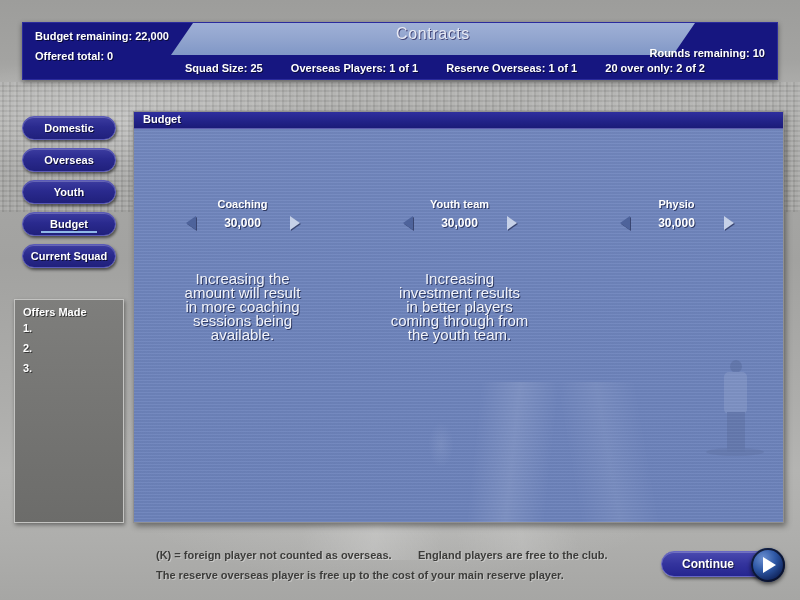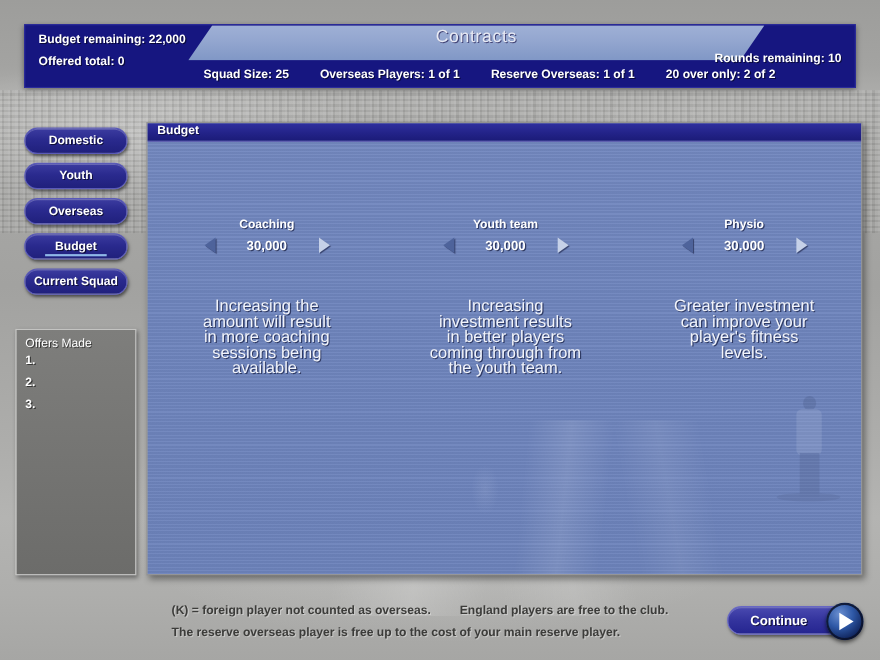--- a/index.html
+++ b/index.html
@@ -138,21 +138,21 @@
   #offers {
     position: absolute;
     left: 14px; top: 299px;
     width: 110px; height: 224px;
     background: linear-gradient(180deg, #7e7e7c 0%, #757573 50%, #6c6c6a 100%);
     border: 1px solid #c4c4c2;
     box-shadow: 1px 2px 4px rgba(0,0,0,.4);
   }
   #offers-title {
     margin: 6px 0 4px 8px;
-    font-size: 11px; font-weight: normal; color: #ffffff;
+    font-size: 11px; font-weight: bold; color: #ffffff;
     text-shadow: 1px 1px 0 rgba(0,0,0,.55);
   }
   .offer-row {
     margin: 0 0 4px 8px;
     font-size: 11px; font-weight: bold; color: #ffffff;
     text-shadow: 1px 1px 0 rgba(0,0,0,.55);
     height: 16px;
   }
 
   
@@ -324,22 +324,22 @@
     <div id="hdr-stats">
       <span>Squad Size: 25</span>
       <span>Overseas Players: 1 of 1</span>
       <span>Reserve Overseas: 1 of 1</span>
       <span>20 over only: 2 of 2</span>
     </div>
   </div>
 
   <div id="nav">
     <div class="nav-btn">Domestic</div>
+    <div class="nav-btn">Overseas</div>
     <div class="nav-btn">Youth</div>
-    <div class="nav-btn">Overseas</div>
     <div class="nav-btn active">Budget</div>
     <div class="nav-btn">Current Squad</div>
   </div>
 
   <div id="offers">
     <div id="offers-title">Offers Made</div>
     <div class="offer-row">1.</div>
     <div class="offer-row">2.</div>
     <div class="offer-row">3.</div>
   </div>
@@ -388,24 +388,20 @@
 the youth team.</div>
       </div>
 
       <div class="col">
         <div class="col-label">Physio</div>
         <div class="spinner">
           <div class="arrow arrow-left"></div>
           <div class="spin-value">30,000</div>
           <div class="arrow arrow-right"></div>
         </div>
-        <div class="col-desc">Greater investment
-can improve your
-player's fitness
-levels.</div>
       </div>
 
     </div>
   </div>
 
   <div id="footnotes">
     <div class="foot-line">
       <span class="foot-a">(K) = foreign player not counted as overseas.</span>
       <span>England players are free to the club.</span>
     </div>

